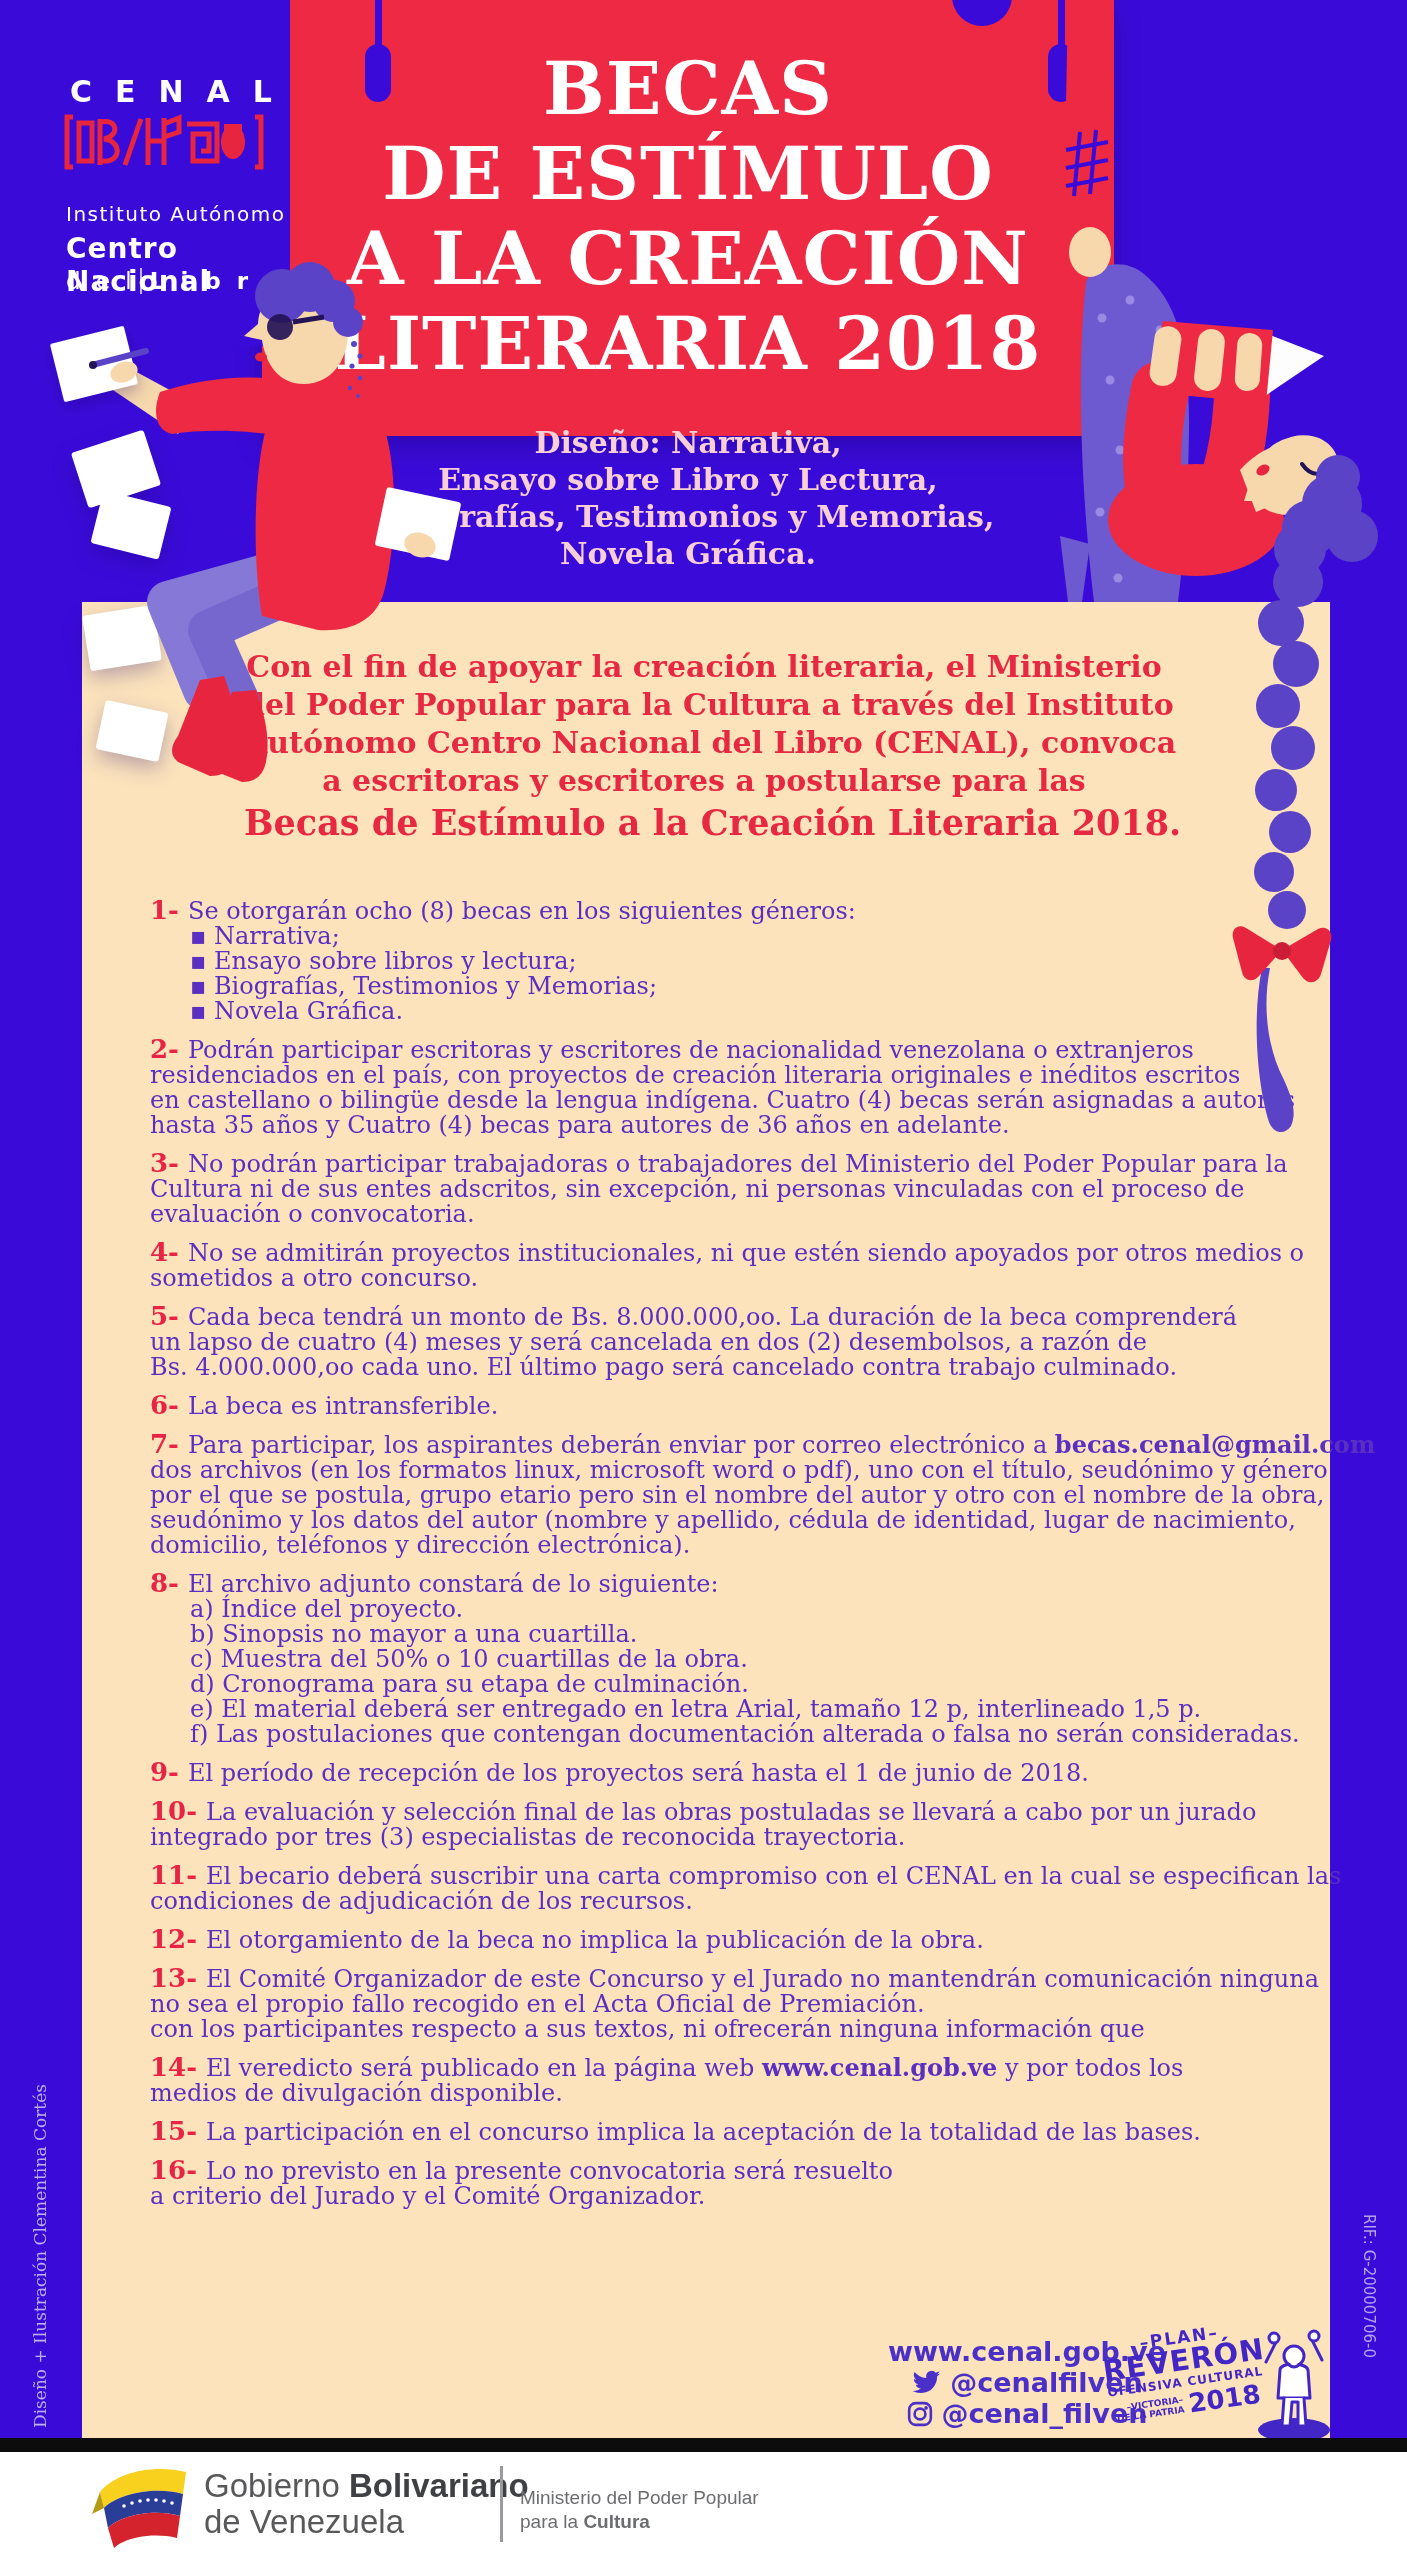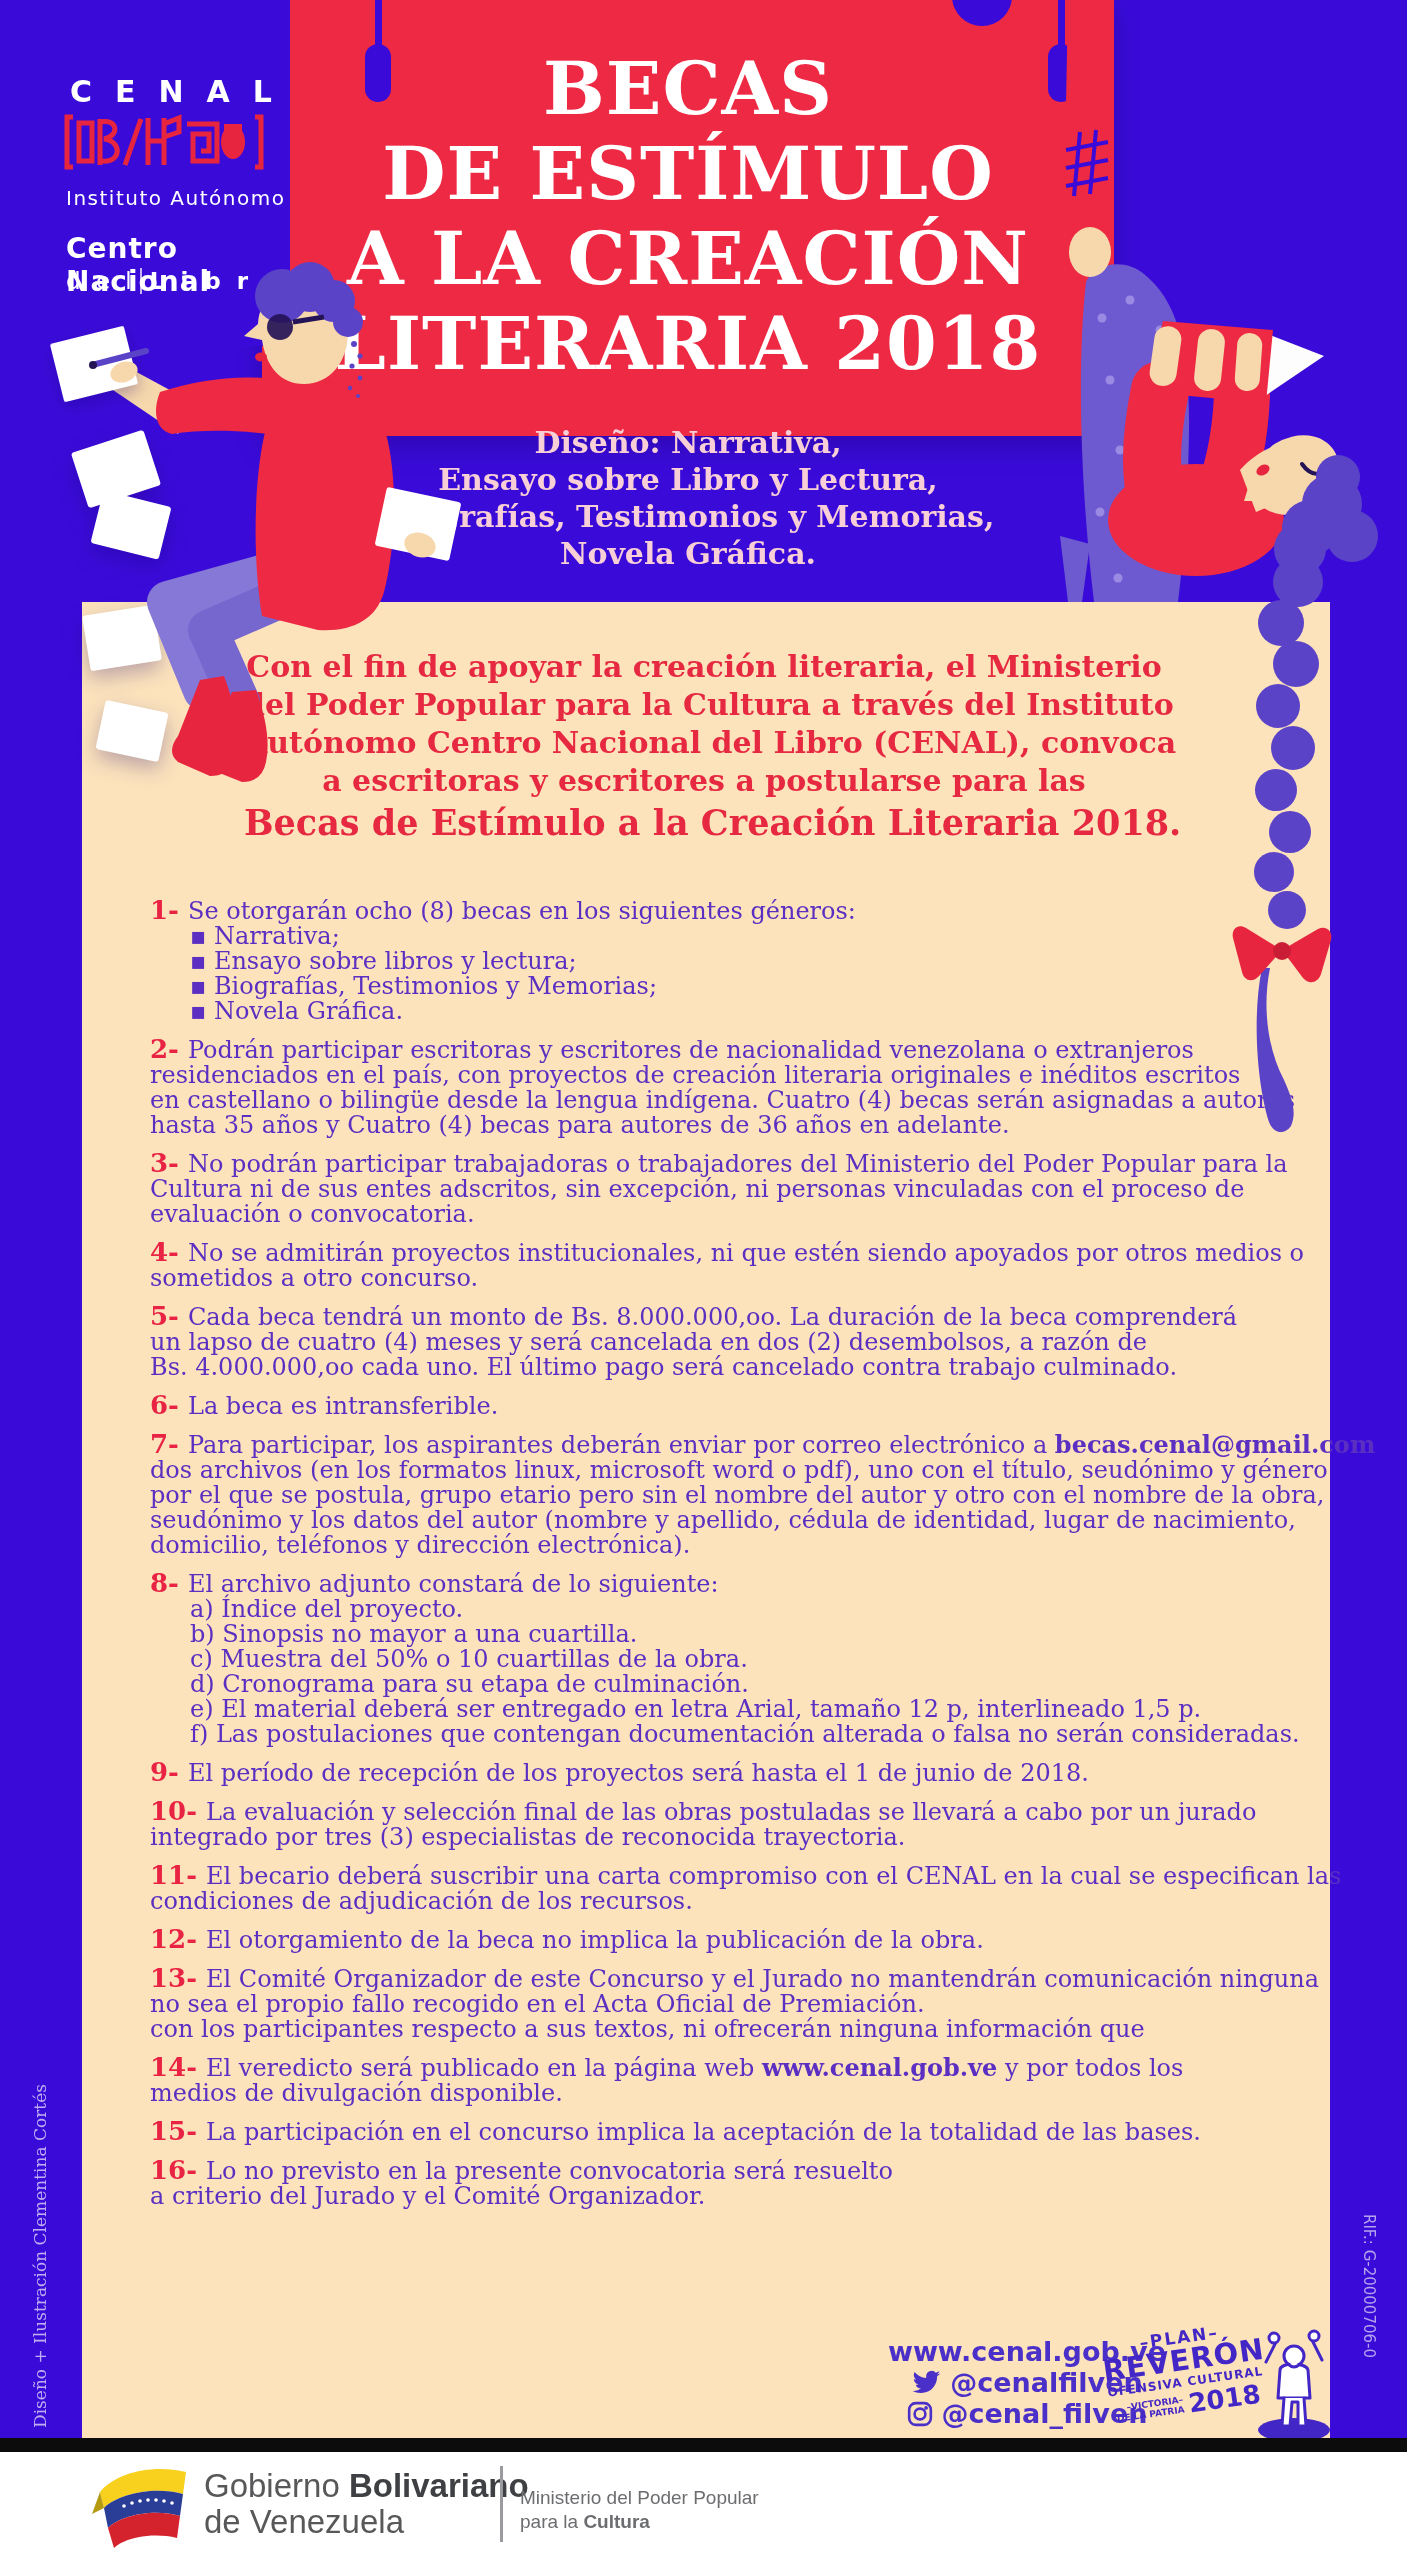--- a/index.html
+++ b/index.html
@@ -19,21 +19,21 @@
   .title-wrap{padding-top:46px;}
   .t-line{font-size:73px;line-height:85px;font-weight:bold;color:#ffffff;letter-spacing:1px;}
   .sub-wrap{margin-top:38px;}
   .s-line{font-size:30px;line-height:37px;font-weight:bold;color:#f8cfd6;}
 
   
   .logo{position:absolute;left:0;top:0;width:290px;height:346px;background:#3a0bd8;z-index:4;
         font-family:"DejaVu Sans",sans-serif;color:#ffffff;}
   .logo-acronym{position:absolute;left:70px;top:74px;font-size:30px;font-weight:bold;letter-spacing:23px;}
   .logo-glyph{position:absolute;left:64px;top:114px;}
-  .logo-l1{position:absolute;left:66px;top:186px;font-size:20px;letter-spacing:1.5px;}
+  .logo-l1{position:absolute;left:66px;top:202px;font-size:20px;letter-spacing:1.5px;}
   .logo-l2{position:absolute;left:66px;top:232px;font-size:28px;font-weight:bold;letter-spacing:1px;}
   .logo-l3{position:absolute;left:66px;top:268px;font-size:23px;letter-spacing:4px;}
   .logo-l3 .lb{font-weight:bold;border-left:2px solid rgba(255,255,255,.7);padding-left:8px;margin-left:4px;}
 
   
   .intro{position:absolute;left:244px;top:648px;width:920px;text-align:center;color:#e62840;
          font-weight:bold;z-index:2;}
   .intro-line{font-size:30px;line-height:38px;white-space:nowrap;}
   .intro-final{font-size:35px;line-height:46px;white-space:nowrap;}
 

